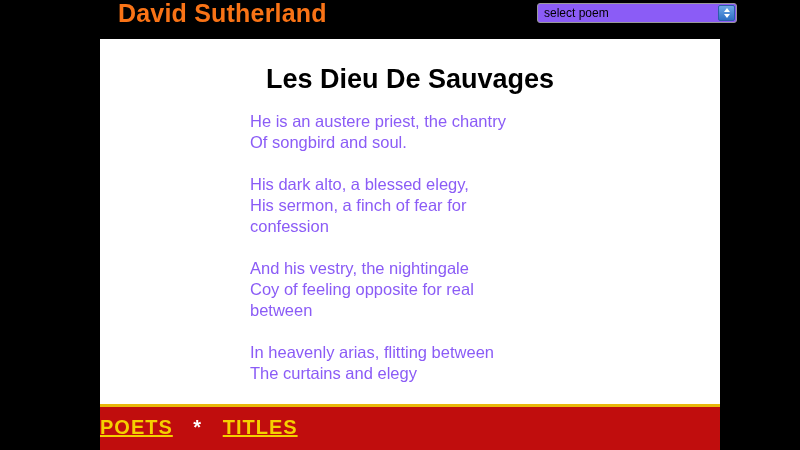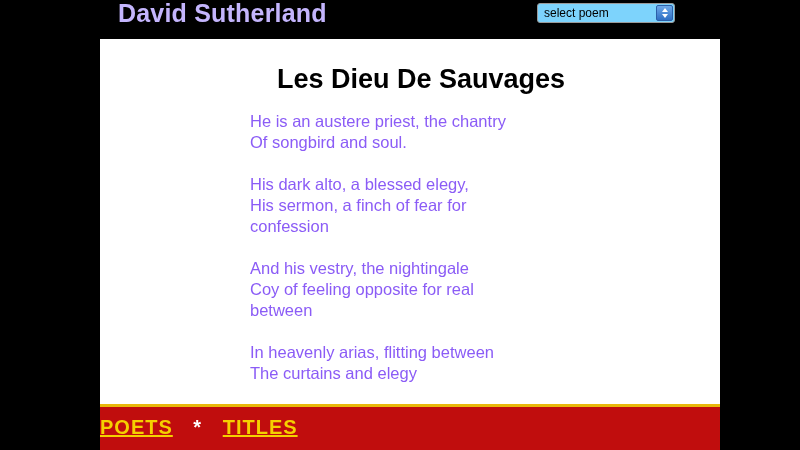--- a/index.html
+++ b/index.html
@@ -27,35 +27,35 @@
   .header {
     position: absolute;
     left: 0; top: 0;
     width: 800px;
     height: 32px;
   }
   .site-title {
     position: absolute;
     left: 118px;
     top: -1px;
-    color: #c4b5fd;
+    color: #f97316;
     font-size: 25px;
     font-weight: bold;
     letter-spacing: 0.2px;
     white-space: nowrap;
   }
 
   
   .poem-select-wrap {
     position: absolute;
     left: 537px;
     top: 3px;
-    width: 138px;
+    width: 200px;
     height: 20px;
-    background: #7dd3fc;
+    background: #8b5cf6;
     border: 1px solid #9a9a9a;
     border-radius: 3px;
     box-sizing: border-box;
   }
   .poem-select-label {
     position: absolute;
     left: 6px;
     top: 2px;
     font-size: 12px;
     color: #000000;
@@ -103,21 +103,20 @@
   }
   .poem-title {
     position: absolute;
     left: 0;
     top: 25px;
     width: 620px;
     text-align: center;
     font-size: 27px;
     font-weight: bold;
     color: #000000;
-    padding-left: 11px;
   }
   .poem-body {
     position: absolute;
     left: 150px;
     top: 72px;
     width: 440px;
     font-size: 16.5px;
     line-height: 21px;
     color: #8b5cf6;
   }

